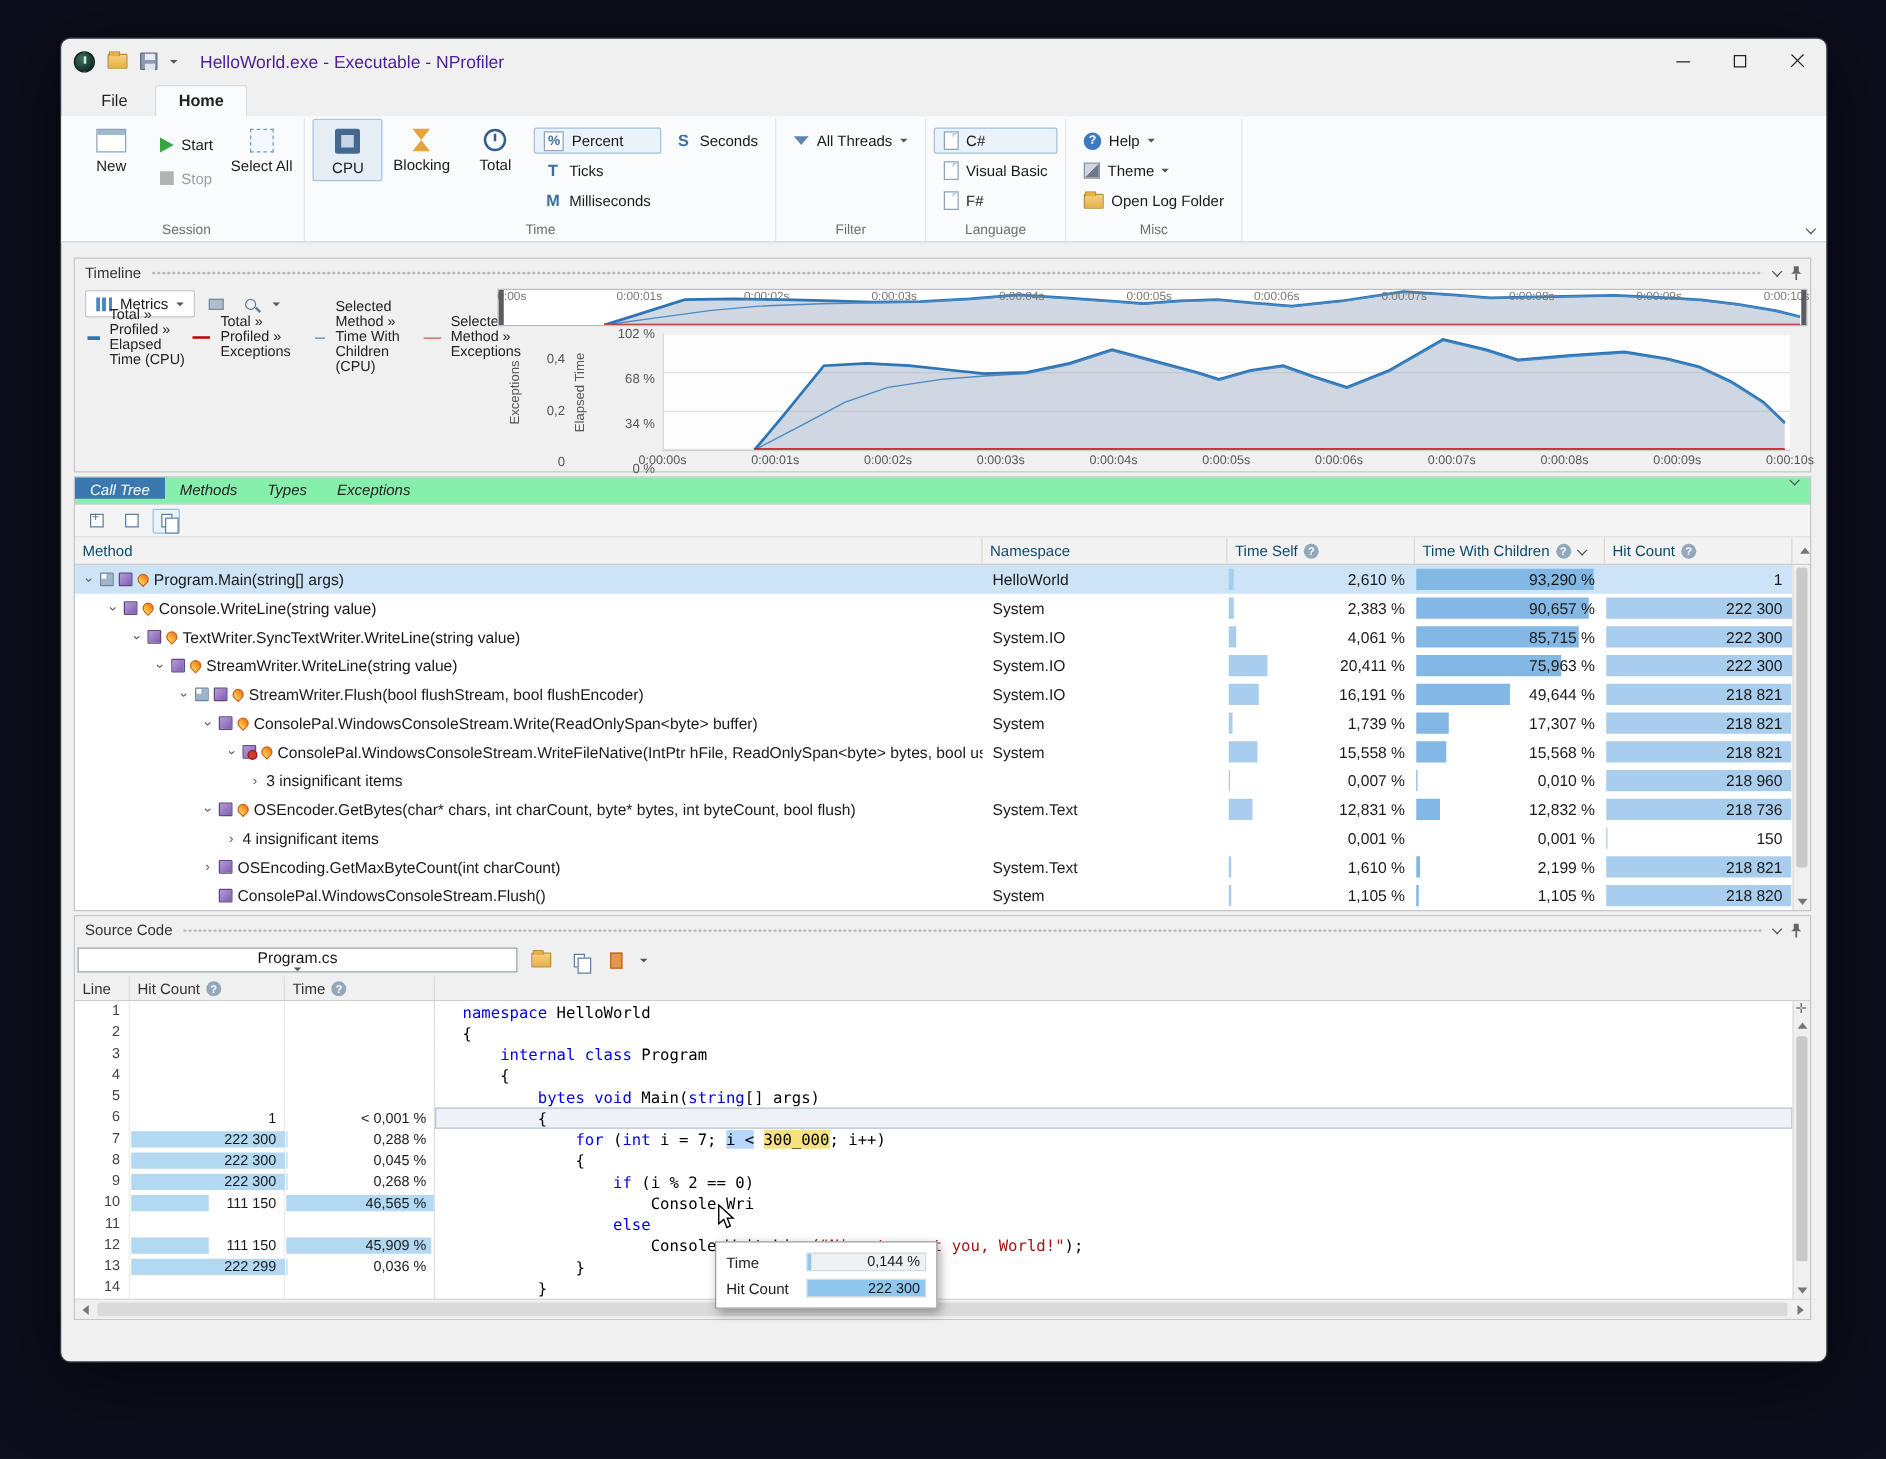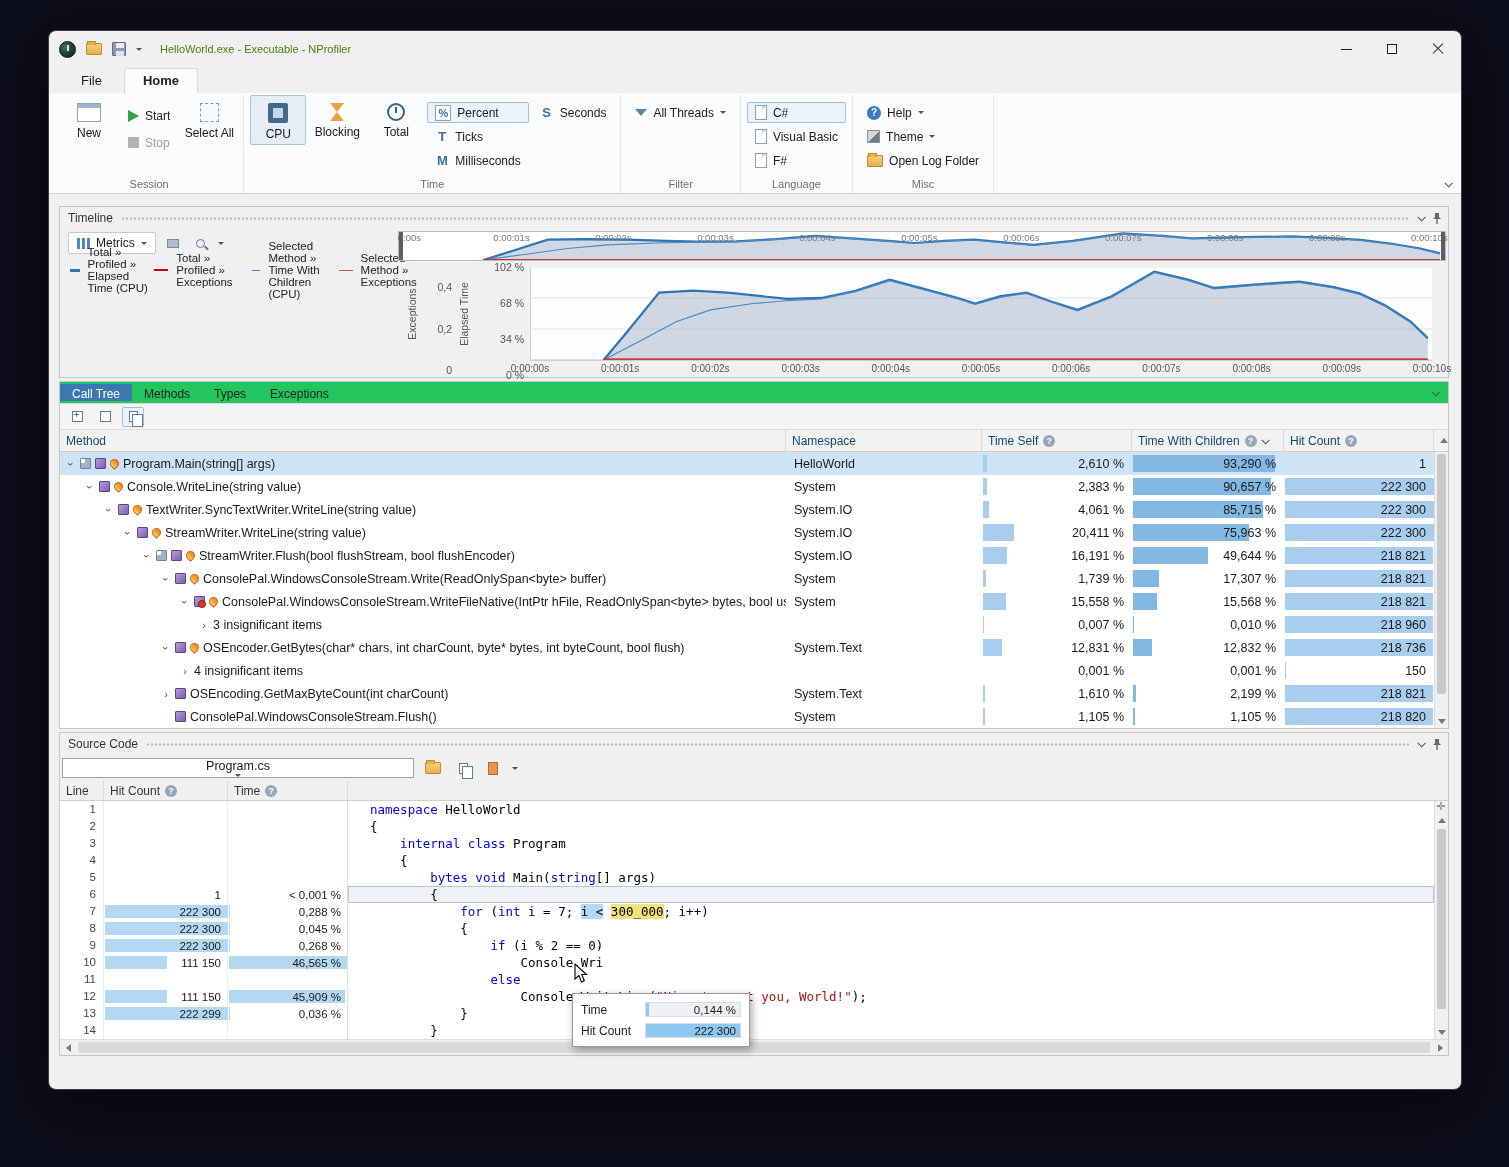--- a/index.html
+++ b/index.html
@@ -14,21 +14,21 @@
   .qat { display:flex; align-items:center; gap:10px; }
   .app-icon { width:17px; height:17px; border-radius:50%; background:radial-gradient(circle at 35% 35%, #3c6e5e, #16302a 70%); border:1px solid #0d1f1b; position:relative; }
   .app-icon::after { content:""; position:absolute; left:7px; top:3px; width:2px; height:6px; background:#cfe8dd; }
   .fold { width:16px; height:12px; background:linear-gradient(#f6cf7d,#e8b049); border:1px solid #b98f33; border-radius:1px; position:relative; }
   .fold::before { content:""; position:absolute; left:0; top:-3px; width:7px; height:3px; background:#e8b049; border:1px solid #b98f33; border-bottom:none; border-radius:1px 1px 0 0; }
   .save { width:14px; height:14px; background:#8c9bb1; border:1px solid #5f6d82; border-radius:1px; position:relative; }
   .save::before { content:""; position:absolute; left:3px; top:0; width:8px; height:5px; background:#e8ecf2; }
   .save::after { content:""; position:absolute; left:3px; top:8px; width:8px; height:5px; background:#dfe5ee; }
   .caret { width:0; height:0; border-left:4px solid transparent; border-right:4px solid transparent; border-top:4px solid #555; display:inline-block; }
   .caret.small { border-left-width:3px; border-right-width:3px; border-top-width:3px; }
-  .title-text { margin-left:18px; font-size:11px; color:#4d7c0f; }
+  .title-text { margin-left:18px; font-size:14px; color:#4c1d95; }
   .winbtns { margin-left:auto; display:flex; height:100%; }
   .wbtn { width:46px; height:100%; display:flex; align-items:center; justify-content:center; }
   .ic-min { width:11px; height:1px; background:#222; display:block; }
   .ic-max { width:10px; height:10px; border:1px solid #222; display:block; }
   .ic-close { position:relative; width:12px; height:12px; display:block; }
   .ic-close::before,.ic-close::after { content:""; position:absolute; left:-1px; top:5px; width:14px; height:1.4px; background:#222; }
   .ic-close::before { transform:rotate(45deg); } .ic-close::after { transform:rotate(-45deg); }
 
   
   .menubar { height:26px; display:flex; align-items:flex-end; padding-left:14px; gap:4px; }
@@ -98,21 +98,21 @@
   .mainchart { position:absolute; left:0; right:0; top:36px; bottom:0; }
   .vlabel { position:absolute; top:44%; transform:translate(-50%,-50%) rotate(-90deg); font-size:10.5px; color:#555; white-space:nowrap; }
   .ytick { position:absolute; font-size:10.5px; color:#555; transform:translateY(-50%); white-space:nowrap; }
   .plot { position:absolute; left:132px; right:14px; top:2px; bottom:16px; background:#fdfdfd; border-left:1px solid #cfcfcf; border-bottom:1px solid #cfcfcf; }
   .plot svg { position:absolute; left:0; top:0; width:100%; height:100%; }
   .xlabels { position:absolute; left:132px; right:14px; bottom:0; height:14px; }
   .xlabels span { position:absolute; transform:translateX(-50%); font-size:10px; color:#555; white-space:nowrap; }
 
   
   .ct { top:350px; height:348px; }
-  .tabbar { height:22px; background:#22c55e; display:flex; align-items:center; border-bottom:1px solid #d8d8d8; }
+  .tabbar { height:22px; background:#86efac; display:flex; align-items:flex-start; border-bottom:1px solid #d8d8d8;font-style:italic; }
   .tab { padding:3px 12px 0; font-size:12px; color:#222; }
   .tab.active { background:#3c78b0; color:#fff; }
   .tabbar .spacer { flex:1; }
   .tab-chev { display:flex; align-items:center; padding-right:10px; }
   .ct-toolbar { height:26px; background:#f4f4f4; border-bottom:1px solid #dcdcdc; display:flex; align-items:center; gap:6px; padding-left:6px; }
   .sq-ic { width:11px; height:11px; border:1px solid #5b7da0; background:#fff; position:relative; }
   .sq-ic.plus::after { content:"+"; position:absolute; left:1px; top:-3px; font-size:10px; color:#3c6fa3; }
   .copy-ic { width:9px; height:11px; border:1px solid #5b7da0; background:#fff; position:relative; }
   .copy-ic::after { content:""; position:absolute; left:2px; top:2px; width:9px; height:11px; border:1px solid #5b7da0; background:#fff; }
   .grid-head { height:22px; display:flex; background:#f2f2f2; border-bottom:1px solid #cfcfcf; font-size:12px; color:#0c4a6e; }

